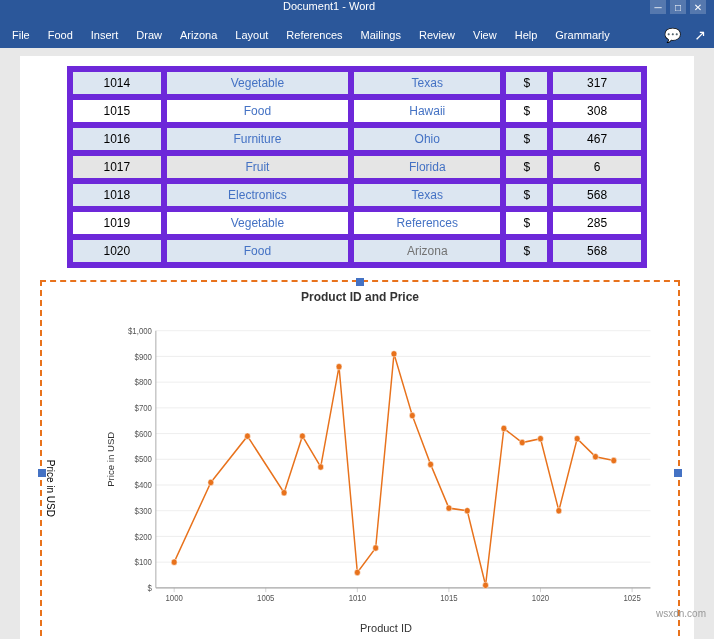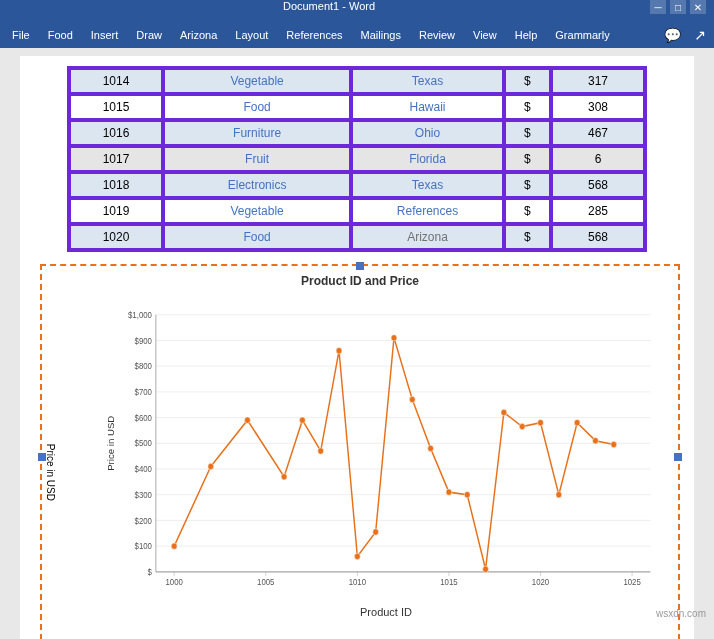--- a/index.html
+++ b/index.html
@@ -54,21 +54,21 @@
       padding: 10px 20px 20px 20px;
     }
 
     
     table.data-table {
       border-collapse: collapse;
       width: 580px;
       margin: 0 auto 12px auto;
     }
     table.data-table td {
-      border: 4px solid #6d28d9;
+      border: 6px solid #6d28d9;
       padding: 4px 8px;
       font-size: 12px;
       text-align: center;
       height: 24px;
     }
     .col-id { width: 80px; }
     .col-cat { width: 160px; color: #4472c4; }
     .col-state { width: 130px; color: #4472c4; }
     .col-dollar { width: 40px; }
     .col-price { width: 80px; text-align: right; }

